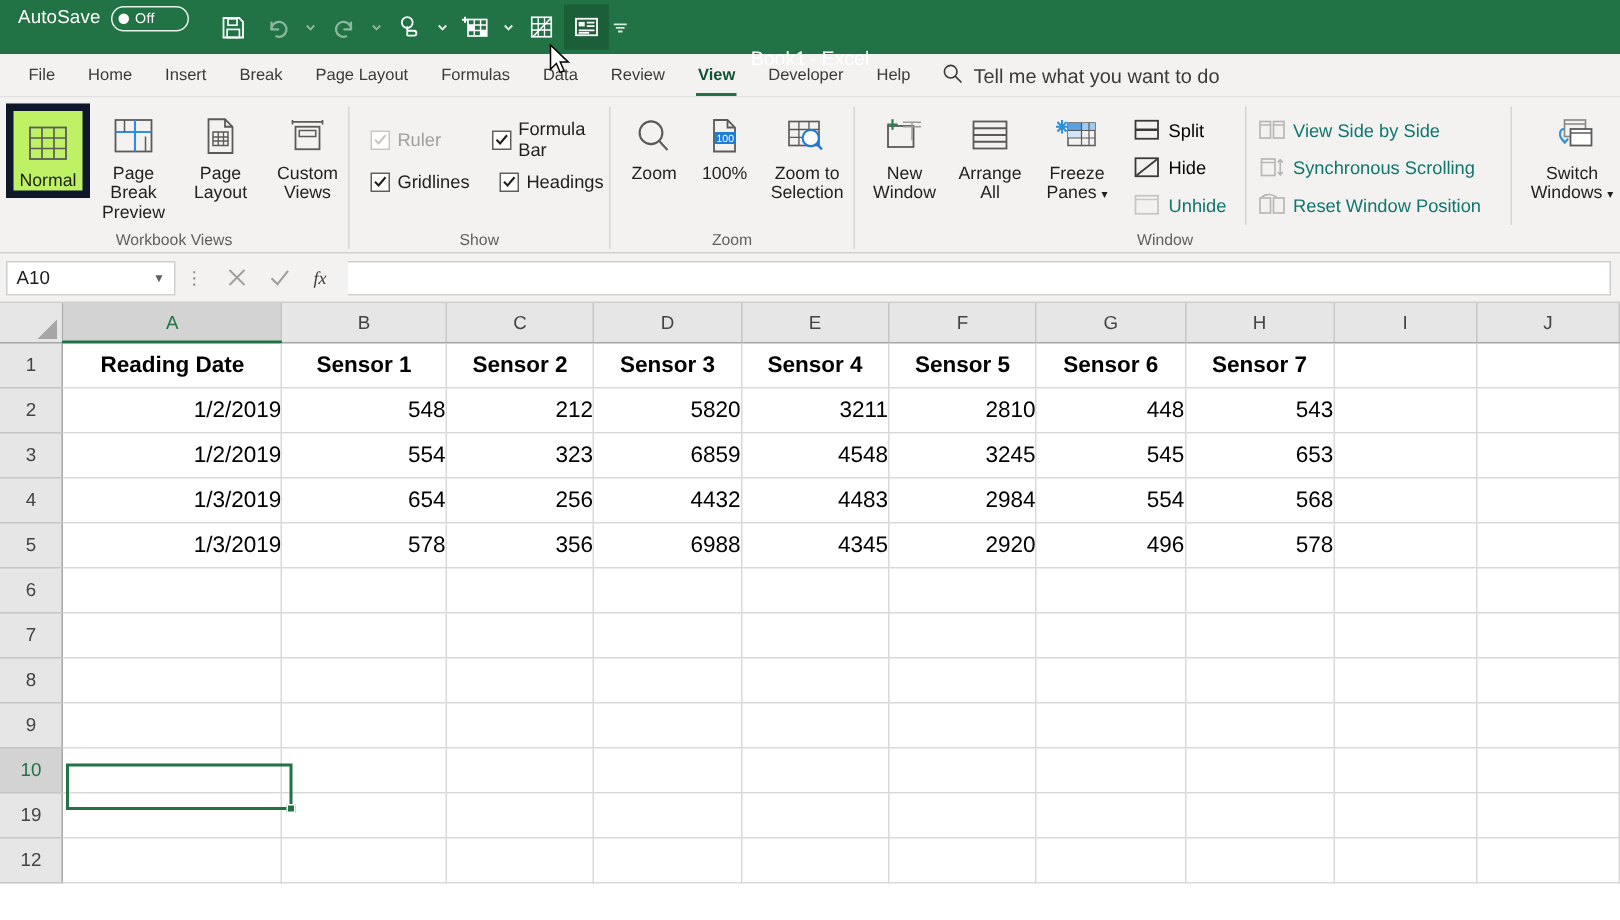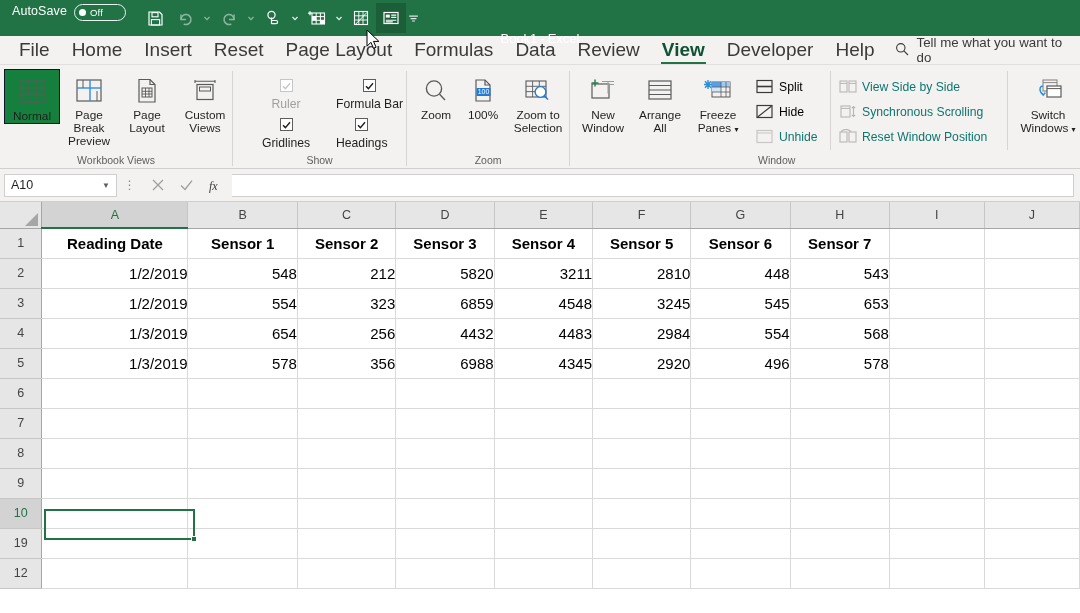--- a/index.html
+++ b/index.html
@@ -44,21 +44,21 @@
 
   
   .cursor { position: absolute; left: 366px; top: 29px; z-index: 50; }
 
   
   .tabstrip {
     height: 29px; background: #f3f2f1; display: flex; align-items: stretch;
     border-bottom: 1px solid #e1dfdd; padding-left: 8px;
   }
   .tab {
-    padding: 1px 11px; display: flex; align-items: center; font-size: 19px;
+    padding: 1px 11px; display: flex; align-items: center; font-size: 11px;
     color: #3b3a39; position: relative; white-space: nowrap;
   }
   .tab.file { color: #3b3a39; }
   .tab.active { color: #0f5132; font-weight: 600; }
   .tab.active::after {
     content: ""; position: absolute; left: 10px; right: 10px; bottom: 0;
     height: 2.5px; background: #217346;
   }
   .tellme { display: flex; align-items: center; gap: 7px; padding: 0 10px; font-size: 13.3px; color: #3b3a39; }
 
@@ -71,27 +71,27 @@
   .group > .gbody { flex: 1; display: flex; align-items: flex-start; padding-top: 4px; }
   .glabel {
     font-size: 10.5px; color: #605e5c; height: 16px; line-height: 16px; text-align: center; width: 100%;
   }
   .gdiv { width: 1px; background: #d7d5d3; margin: 6px 0 2px; align-self: stretch; }
 
   .bigbtn {
     width: 58px; display: flex; flex-direction: column; align-items: center;
     padding: 4px 2px 0; font-size: 11.8px; color: #201f1e; line-height: 13px; text-align: center;
   }
-  .bigbtn.sel { background: #15803d; border: 1px solid #0f172a; }
+  .bigbtn.sel { background: #bef264; border: 5px solid #0f172a; }
   .bigbtn .ic { height: 36px; display: flex; align-items: center; justify-content: center; }
   .bigbtn .cap { display: block; }
 
   .chkcol { display: flex; flex-direction: column; gap: 7px; padding-top: 10px; }
   .chkrow { display: flex; gap: 14px; }
-  .chk { display: flex; align-items: center; gap: 5px; font-size: 12.2px; color: #201f1e; flex-direction: column; }
+  .chk { display: flex; align-items: center; gap: 5px; font-size: 12.2px; color: #201f1e; }
   .chk.dis { color: #a19f9d; }
   .box {
     width: 13px; height: 13px; border: 1px solid #605e5c; background: #fff;
     display: flex; align-items: center; justify-content: center; flex: none;
   }
   .box.dis { border-color: #c8c6c4; }
   .box svg { display: block; }
 
   .smallcol { display: flex; flex-direction: column; gap: 2px; padding-top: 6px; }
   .smallbtn { display: flex; align-items: center; gap: 5px; font-size: 12.2px; color: #000000; padding: 1px 4px 1px 1px; height: 23px; }
@@ -265,21 +265,21 @@
     <svg width="15" height="22" viewBox="0 0 15 22">
         <path d="M1 1l0 16.2 3.9-3.9 2.6 6 2.6-1.1-2.6-5.8 5.4 0z" fill="#fff" stroke="#000" stroke-width="1"></path>
       </svg>
   </div>
 </div>
 
 <div class="tabstrip">
   <div class="tab file">File</div>
   <div class="tab">Home</div>
   <div class="tab">Insert</div>
-  <div class="tab">Reset</div>
+  <div class="tab">Break</div>
   <div class="tab">Page Layout</div>
   <div class="tab">Formulas</div>
   <div class="tab">Data</div>
   <div class="tab">Review</div>
   <div class="tab active">View</div>
   <div class="tab">Developer</div>
   <div class="tab">Help</div>
   <div class="tellme">
     <span>
       <svg width="14" height="14" viewBox="0 0 14 14">

